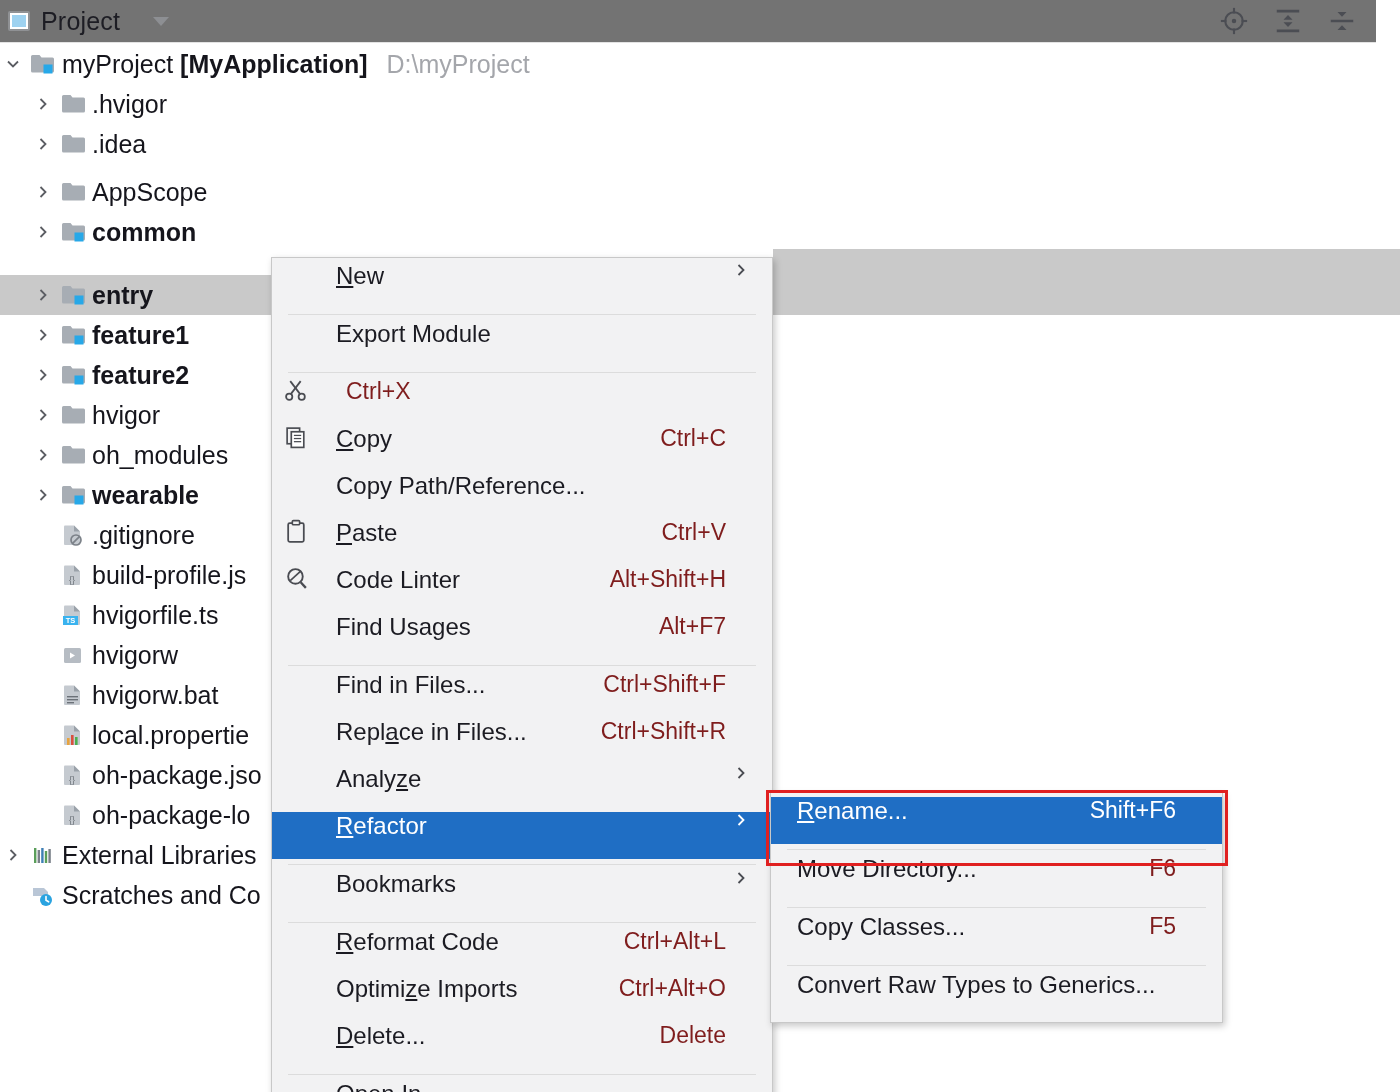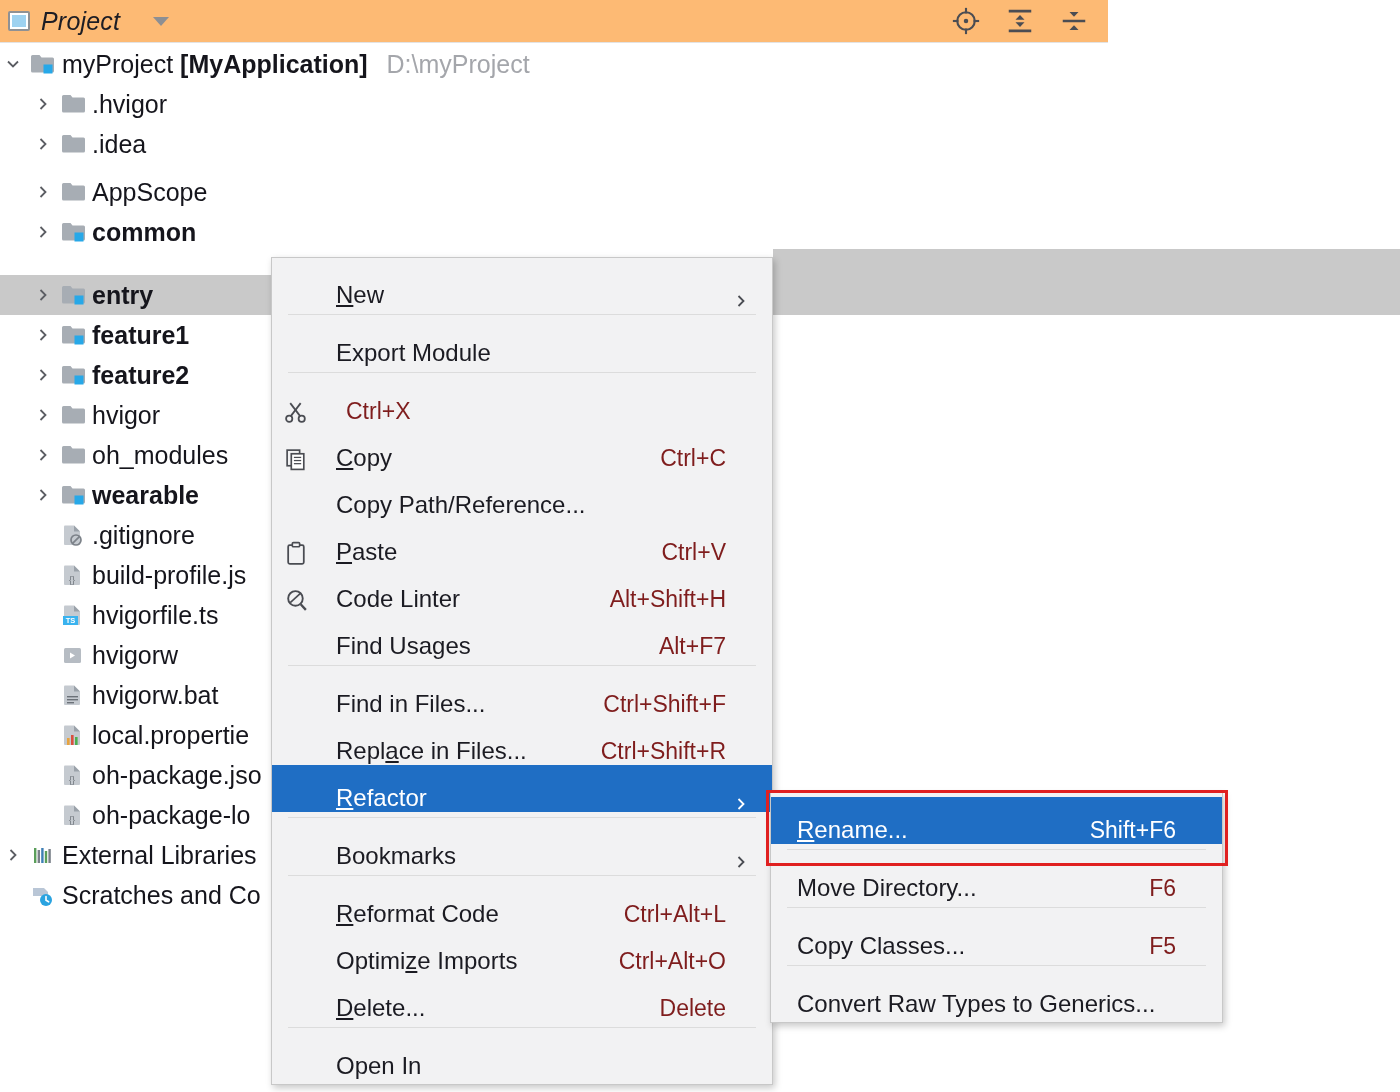--- a/index.html
+++ b/index.html
@@ -6,24 +6,24 @@
   html, body {
     width: 1400px; height: 1092px;
     background: #ffffff;
     font-family: "Liberation Sans", sans-serif;
     overflow: hidden;
   }
   #app { position: relative; width: 1400px; height: 1092px; background: #fff; }
 
   
   .tw-header {
-    position: absolute; left: 0; top: 0; width: 1108px; height: 43px;
-    background: #fdba74;
+    position: absolute; left: 0; top: 0; width: 1376px; height: 43px;
+    background: #737373;
     border-bottom: 1px solid #e3e3e3;
-    display: flex; align-items: center; font-style: italic;
+    display: flex; align-items: center;
   }
   .tw-title-wrap { display: flex; align-items: center; padding-left: 8px; gap: 11px; }
   .proj-icon {
     width: 22px; height: 20px; border: 2px solid #8f9194; border-radius: 2px;
     background: #fff; position: relative; flex: none;
   }
   .proj-icon::after {
     content: ""; position: absolute; left: 2px; top: 2px; right: 2px; bottom: 2px;
     background: #9ed2f0;
   }
@@ -58,21 +58,21 @@
     position: absolute;
     background: #f2f2f3;
     border: 1px solid #c8c8c8;
     box-shadow: 2px 3px 7px rgba(0,0,0,.22);
     padding: 4px 0;
   }
   #ctx-menu { left: 271px; top: 257px; width: 502px; }
   #sub-menu  { left: 770px; top: 792px; width: 453px; }
 
   .mi {
-    position: relative; display: flex; align-items: flex-end;
+    position: relative; display: flex; align-items: flex-start;
     height: 47px; padding: 0 16px 0 0; font-size: 24px; color: #1b1b22;
     white-space: nowrap;
   }
   .mi.hl { background: #1f6ec4; color: #ffffff; }
   .mi .mi-ico { width: 48px; flex: none; display: flex; align-items: center; justify-content: center; }
   .mi .mi-text { flex: 1; padding-left: 16px; }
   .mi .mi-key { color: #7f1d1d; font-size: 23px; padding-left: 26px; }
   .mi.hl .mi-key { color: #ffffff; }
   .mi .mi-arrow { width: 30px; display: flex; align-items: center; justify-content: center; color: #4a4c52; }
   .mi.hl .mi-arrow { color: #ffffff; }
@@ -500,20 +500,29 @@
         <span class="mi-text">Find in Files...</span>
         <span class="mi-key">Ctrl+Shift+F</span>
         <span class="mi-arrow"></span>
       </div>
       <div class="mi">
         <span class="mi-ico"></span>
         <span class="mi-text">Repl<u>a</u>ce in Files...</span>
         <span class="mi-key">Ctrl+Shift+R</span>
         <span class="mi-arrow"></span>
       </div>
+      <div class="mi">
+        <span class="mi-ico"></span>
+        <span class="mi-text">Analy<u>z</u>e</span>
+        <span class="mi-arrow">
+          <svg width="16" height="16" viewBox="0 0 16 16" fill="none" stroke="currentColor" stroke-width="1.8">
+            <path d="M5.5 3 L10.5 8 L5.5 13"></path>
+          </svg>
+        </span>
+      </div>
       <div class="mi hl">
         <span class="mi-ico"></span>
         <span class="mi-text"><u>R</u>efactor</span>
         <span class="mi-arrow">
           <svg width="16" height="16" viewBox="0 0 16 16" fill="none" stroke="currentColor" stroke-width="1.8">
             <path d="M5.5 3 L10.5 8 L5.5 13"></path>
           </svg>
         </span>
       </div>
       <div class="sep"></div>

